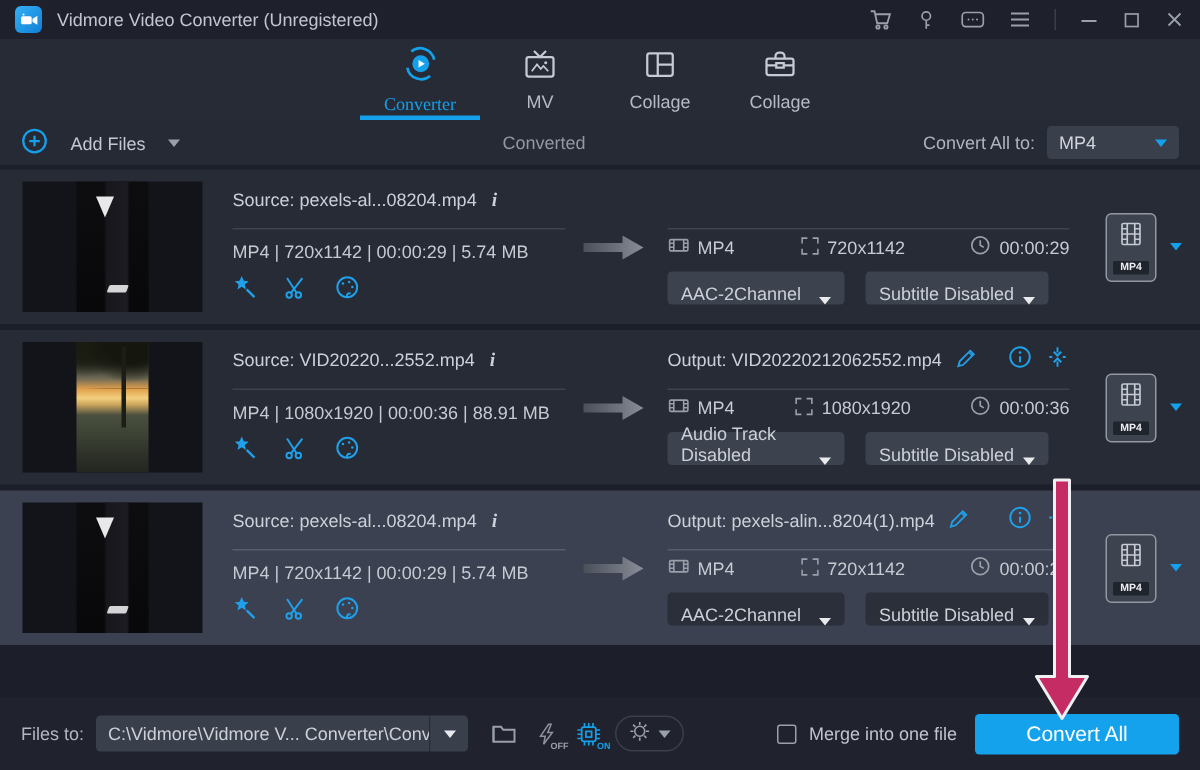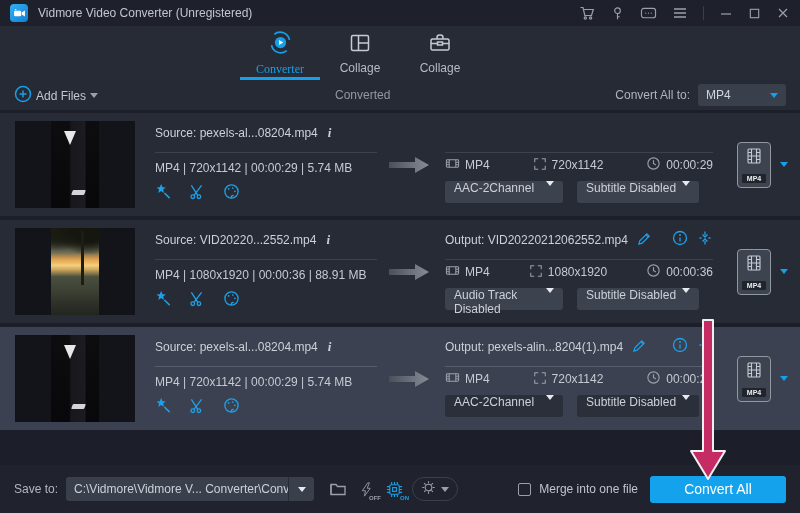--- a/index.html
+++ b/index.html
@@ -18,21 +18,21 @@
   
   .nav { position:absolute; top:26px; left:0; right:0; height:54px; background:#272b36; }
   .tabs { position:absolute; left:240px; top:0; display:flex; }
   .tab { width:80px; height:54px; display:flex; flex-direction:column; align-items:center; justify-content:center; gap:3px; color:#b6bac2; position:relative; }
   .tab .tablabel { font-size:12px; }
   .tab.active { color:#14a0ea;font-family:Liberation Serif, serif; }
   .tab.active::after { content:""; position:absolute; bottom:0; left:0; right:0; height:3px; background:#14a0ea; }
 
   
   .toolbar { position:absolute; top:80px; left:0; right:0; height:30px; background:#262a35; }
-  .addfiles { position:absolute; left:14px; top:5px; display:flex; align-items:center; gap:4px; color:#c3c7cf; }
+  .addfiles { position:absolute; left:14px; top:5px; display:flex; align-items:center; gap:15px; color:#c3c7cf; }
   .pillwrap { position:absolute; left:318px; top:4px; display:flex; align-items:center; }
   .pill-active { background:#1b1e28; border-radius:12px; padding:4px 17px; color:#d8dbe0; }
   .pill-inactive { padding:4px 17px; color:#9298a2; }
   .convertallto { position:absolute; right:14px; top:4px; display:flex; align-items:center; gap:8px; color:#aeb3bc; }
   .select { width:88px; height:22px; background:#3a3f4c; border-radius:3px; display:flex; align-items:center; padding:0 8px; color:#d2d5db; }
   .tri { width:0; height:0; border-left:4px solid transparent; border-right:4px solid transparent; border-top:5px solid #9aa0aa; }
   .tri.blue { border-top-color:#14a0ea; }
   .tri.white { border-top-color:#e8eaee; }
   .select .tri { margin-left:auto; }
 
@@ -63,21 +63,21 @@
   .info-i { font-family:"Liberation Serif", serif; font-style:italic; font-weight:bold; color:#ccd0d8; font-size:13px; }
 
   .flow-arrow { width:44px; margin-left:10px; flex:none; display:flex; align-items:center; }
 
   .out-col { width:268px; margin-left:14px; height:83px; position:relative; flex:none; }
   .out-head { position:absolute; top:0; left:0; right:0; display:flex; align-items:center; gap:9px; white-space:nowrap; color:#ccd0d8; }
   .out-head .spacer { flex:1; }
   .out-meta { position:absolute; top:33px; left:0; right:0; display:flex; justify-content:space-between; align-items:center; color:#c6cad2; }
   .meta-group { display:flex; align-items:center; gap:5px; }
   .dds { position:absolute; top:58px; left:0; display:flex; gap:14px; }
-  .dd { height:22px; background:#3d424f; border-radius:3px; display:flex; align-items:flex-start; padding:0 9px; color:#cdd0d7; }
+  .dd { height:22px; background:#3d424f; border-radius:3px; display:flex; align-items:flex-end; padding:0 9px; color:#cdd0d7; }
   .dd .tri { margin-left:auto; }
   .dd.audio { width:118px; } .dd.sub { width:122px; }
   .selected .dd { background:#2b2f3a; }
 
   .fmt { margin-left:auto; margin-right:12px; display:flex; align-items:center; gap:9px; }
   .badge { width:34px; height:46px; background:#3e4350; border:1px solid #9298a2; border-radius:4px; position:relative; display:flex; justify-content:center; padding-top:5px; }
   .badge-label { position:absolute; bottom:4px; left:4px; right:4px; background:#20242d; color:#eceef2; font-size:7px; font-weight:bold; text-align:center; padding:1px 0; border-radius:1px; }
 
   
   .bottombar { position:absolute; top:465px; left:0; right:0; height:48px; background:#20232e; display:flex; align-items:center; padding:0 14px; }
@@ -170,20 +170,29 @@
         <span><svg width="25" height="25" viewBox="0 0 24 24" fill="none">
               <path d="M6 4.2A9 9 0 0120.6 9.5" stroke="#14a0ea" stroke-width="1.7"></path>
               <path d="M18 19.8A9 9 0 013.4 14.5" stroke="#14a0ea" stroke-width="1.7"></path>
               <circle cx="12" cy="12" r="5.4" fill="#14a0ea"></circle>
               <path d="M10.6 9.6v4.8l4-2.4z" fill="#fff"></path>
             </svg></span>
         <span class="tablabel">Converter</span>
       </div>
       <div class="tab">
         <span><svg width="24" height="24" viewBox="0 0 24 24" fill="none" stroke="#c6cad2" stroke-width="1.5">
+              <path d="M8 3l4 4 4-4"></path>
+              <rect x="3" y="7" width="18" height="13" rx="1.5"></rect>
+              <path d="M6.5 16.5l3.5-4.5 2.5 3 1.8-2 3.2 3.5" stroke-width="1.2"></path>
+              <circle cx="15.8" cy="10.8" r="1" fill="#c6cad2" stroke="none"></circle>
+            </svg></span>
+        <span class="tablabel">MV</span>
+      </div>
+      <div class="tab">
+        <span><svg width="24" height="24" viewBox="0 0 24 24" fill="none" stroke="#c6cad2" stroke-width="1.5">
               <rect x="3.5" y="4.5" width="17" height="15" rx="1.5"></rect>
               <path d="M10.5 4.5v15M10.5 12h10"></path>
             </svg></span>
         <span class="tablabel">Collage</span>
       </div>
       <div class="tab">
         <span><svg width="24" height="24" viewBox="0 0 24 24" fill="none" stroke="#c6cad2" stroke-width="1.5">
               <path d="M9 8V6.5A2.5 2.5 0 0111.5 4h1A2.5 2.5 0 0115 6.5V8"></path>
               <rect x="3" y="8" width="18" height="11" rx="1.5"></rect>
               <path d="M3 12.5h6.5m5 0H21M9.5 11h5v3h-5z"></path>
@@ -489,21 +498,21 @@
               <path d="M2 8h12M5.5 1v14M10.5 1v14M2 4.5h3.5M2 11.5h3.5M10.5 4.5H14M10.5 11.5H14"></path>
             </svg>
           <span class="badge-label">MP4</span>
         </div>
         <span class="tri blue"></span>
       </div>
     </div>
   </div>
 
   <div class="bottombar">
-    <span class="saveto-label">Save to:</span>
+    <span class="saveto-label">Files to:</span>
     <div class="pathbox">
         <span>C:\Vidmore\Vidmore V... Converter\Converted</span>
       </div>
     <div class="pathcaret">
         <span class="tri white"></span>
       </div>
     <div class="iconbtn">
         <svg width="18" height="16" viewBox="0 0 18 16" fill="none" stroke="currentColor" stroke-width="1.3">
           <path d="M2 3.5h5L8.5 5.5H16v8H2z"></path>
           <path d="M2 3.5v10"></path>

